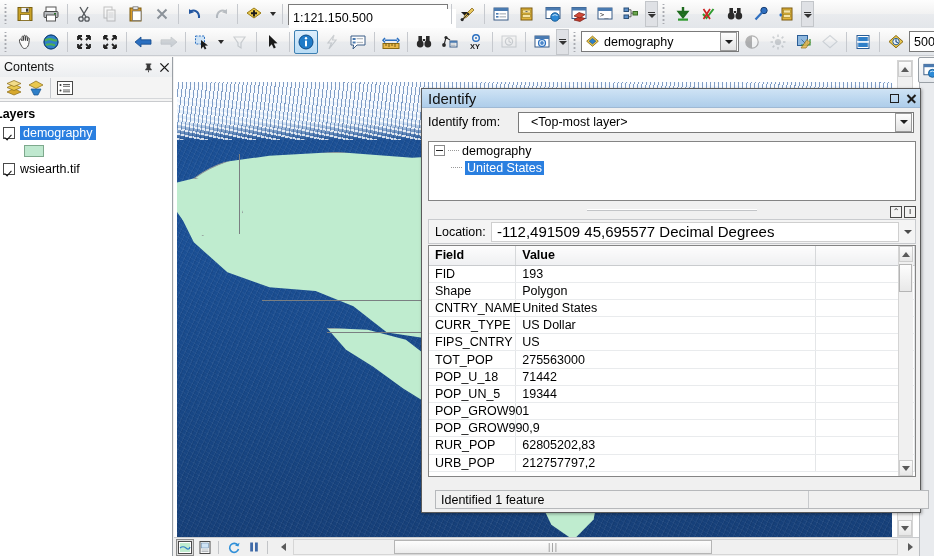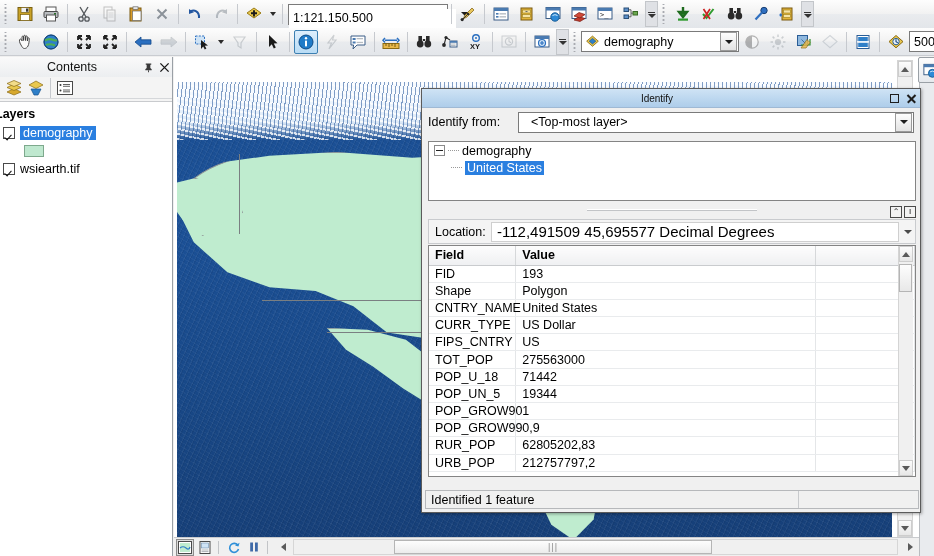--- a/index.html
+++ b/index.html
@@ -102,21 +102,21 @@
   
   .contents {
     position: absolute; left: 0; top: 57px; width: 173px; height: 499px;
     background: #f4f4f4; border-right: 1px solid #9aa0a6;
   }
   .contents-title {
     height: 20px; display: flex; align-items: center;
     padding-left: 4px; font-size: 12.5px; color: #111;
     background: linear-gradient(to bottom,#fafafa,#eceef0);
   }
-  .contents-title .tt { flex: 1; text-align: center; }
+  .contents-title .tt { flex: 1; }
   .pin-icon, .close-icon-c { width: 16px; height: 16px; display: flex; align-items: center; justify-content: center; }
   .contents-toolbar {
     height: 22px; display: flex; align-items: center; padding-left: 3px;
     background: #f4f4f4; border-bottom: 1px solid #d5d7da;
   }
   .ctb { width: 22px; height: 20px; display: flex; align-items: center; justify-content: center; }
   .toc {
     position: absolute; left: 0; top: 44px; right: 0; bottom: 0;
     background: #fff; border-top: 1px solid #c9cbce; padding-top: 3px;
     overflow: hidden;
@@ -259,21 +259,21 @@
   .identify {
     position: absolute; left: 421px; top: 88px; width: 500px; height: 425px;
     background: #f0f0f0; border: 1px solid #5b5b5b;
     box-shadow: 1px 1px 3px rgba(0,0,0,0.35);
   }
   .id-titlebar {
     height: 19px; display: flex; align-items: center; padding-left: 6px;
     background: linear-gradient(to bottom, #cfe3f5 0%, #bcd7ef 55%, #aecdea 100%);
     border-bottom: 1px solid #9fb9d4;
   }
-  .id-title { flex: 1; font-size: 10px; color: #101010; text-align: center; }
+  .id-title { flex: 1; font-size: 15px; color: #101010; }
   .id-win-btn { width: 17px; height: 15px; display: flex; align-items: center; justify-content: center; }
   .maximize-box { width: 9px; height: 9px; border: 1.4px solid #1d1d1d; }
   .xglyph { position: relative; width: 11px; height: 11px; }
   .xglyph::before, .xglyph::after {
     content: ""; position: absolute; left: 0; top: 5px; width: 11px; height: 1.6px; background: #1d1d1d;
   }
   .xglyph::before { transform: rotate(45deg); }
   .xglyph::after { transform: rotate(-45deg); }
 
   .id-from-row {
@@ -372,21 +372,21 @@
     position: absolute; right: 7px; top: 157px; width: 15px; height: 230px;
     background: #f0f0f0; border-left: 1px solid #d4d4d4;
     display: flex; flex-direction: column; justify-content: space-between;
   }
   .id-tbl-thumb {
     position: absolute; left: 0; top: 18px; width: 13px; height: 28px;
     background: linear-gradient(to bottom,#fdfdfd,#e8e8e8); border: 1px solid #b5b5b5;
   }
 
   .id-statusbar {
-    position: absolute; left: 3px; bottom: 3px; width: 494px; height: 19px;
+    position: absolute; left: 13px; bottom: 3px; width: 494px; height: 19px;
     background: #f0f0f0; border: 1px solid #b6b8bb;
     display: flex; align-items: center;
   }
   .id-status-text { flex: 1; padding-left: 5px; font-size: 12.5px; }
   .id-status-cell { width: 120px; height: 17px; border-left: 1px solid #c8cacd; }
 
   svg { display: block; }
 </style>
 </head>
 <body>

